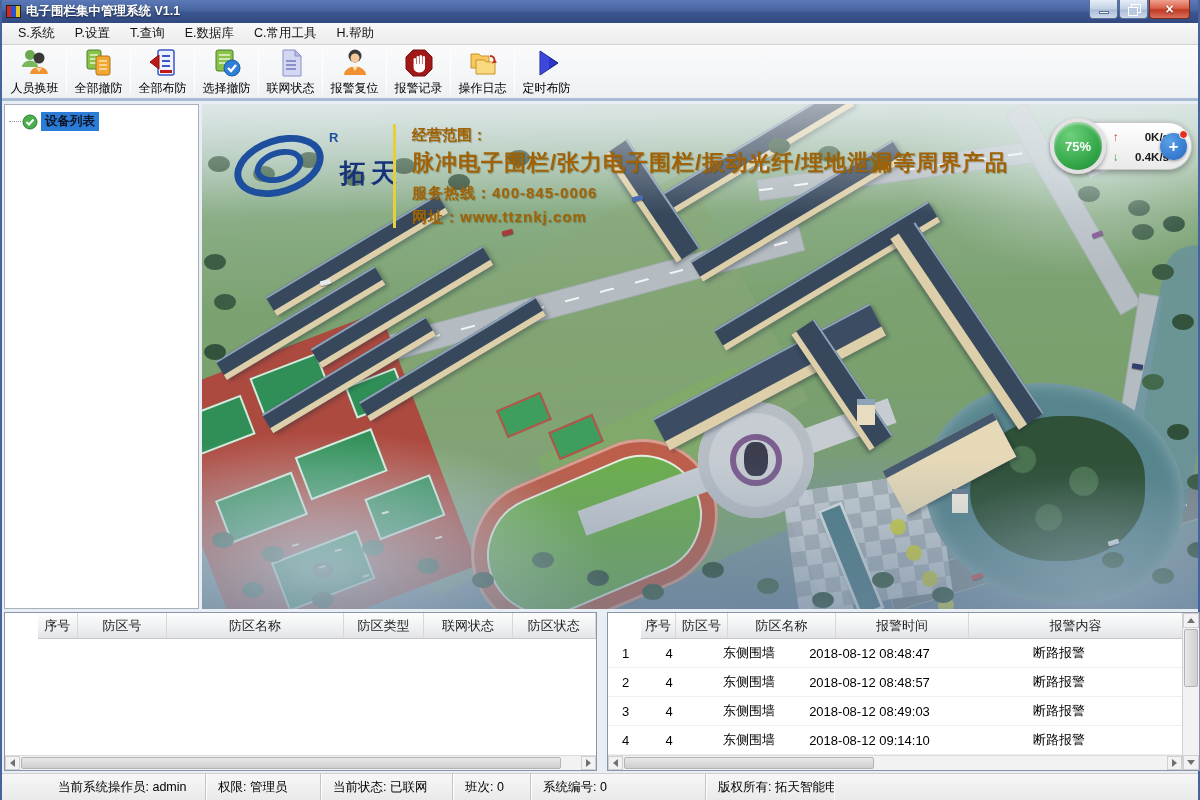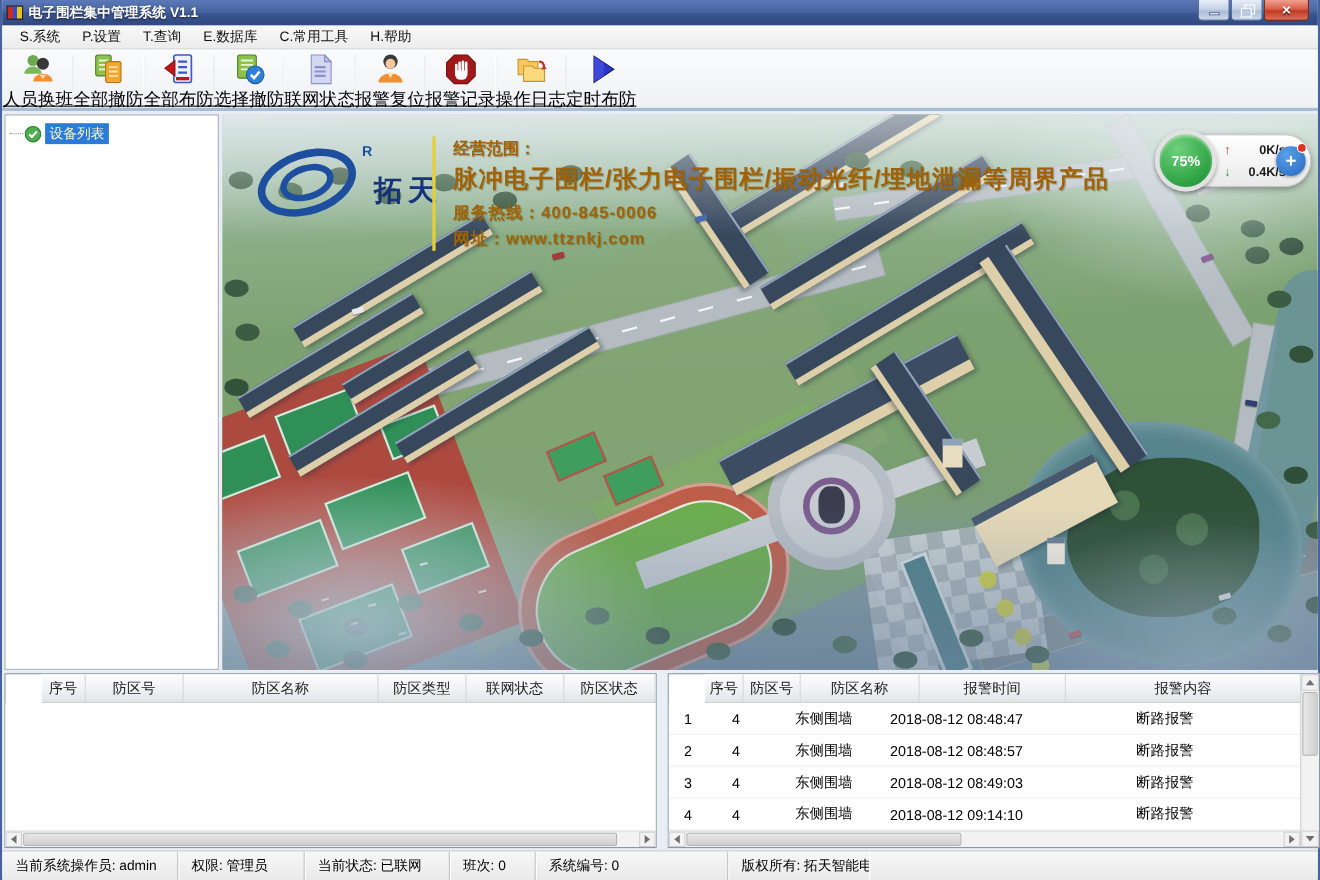--- a/index.html
+++ b/index.html
@@ -21,30 +21,30 @@
   .ic-close{color:#fff;font-weight:bold;font-size:14px;line-height:14px;text-shadow:0 1px 1px rgba(0,0,0,.5);}
 
   
   .menubar{height:22px;flex:0 0 22px;background:linear-gradient(180deg,#f8f8f8,#ececec);border-bottom:1px solid #d2d2d2;display:flex;align-items:center;padding-left:6px;}
   .menuitem{padding:3px 10px;color:#111;font-size:12.5px;cursor:default;}
 
   
   .toolbar{height:56px;flex:0 0 56px;background:linear-gradient(180deg,#fbfbfc,#eef1f4);border-bottom:3px solid #a9bcd6;display:flex;align-items:center;padding-left:3px;}
   .tbtn{width:59px;height:50px;display:flex;flex-direction:column;align-items:center;justify-content:flex-start;}
   .tbtn .ticon{width:32px;height:32px;flex:0 0 32px;}
-  .tbtn .tlabel{font-size:16px;color:#000;white-space:nowrap;margin-top:1px;text-decoration:underline;}
+  .tbtn .tlabel{font-size:12px;color:#000;white-space:nowrap;margin-top:1px;}
   .tsep{width:1px;height:44px;background:#c3c3c3;border-right:1px solid #fff;margin:0 2px;}
 
   
   .main-wrap{flex:0 0 508px;height:508px;display:flex;padding:3px 0 0 2px;background:#e9edf4;}
   .tree-panel{width:195px;flex:0 0 195px;background:#fff;border:1px solid #a8b0ba;margin-right:3px;padding:7px 4px;}
   .tree-item{display:flex;align-items:center;}
   .tree-dash{width:12px;border-top:1px dotted #9a9a9a;margin-right:1px;}
   .tree-ico{width:16px;height:16px;margin-right:3px;}
-  .tree-label{background:#2b7cd9;color:#fef9c3;padding:1px 4px;font-size:12.5px;font-weight:normal;}
+  .tree-label{background:#2b7cd9;color:#0f172a;padding:1px 4px;font-size:12.5px;font-weight:bold;}
 
   
   .image-area{position:relative;width:998px;height:505px;overflow:hidden;flex:1;}
   .scene{position:absolute;inset:0;overflow:hidden;background:linear-gradient(178deg,#b6cbcc 0%,#a3bfae 10%,#8aad85 22%,#7da272 38%,#79a06d 55%,#7a9d74 68%,#7e98a0 85%,#7089a1 100%);}
   .scene i{position:absolute;display:block;}
   .g1{left:150px;top:150px;width:420px;height:260px;background:#8aa877;opacity:.5;transform:rotate(-28deg);}
   .g2{left:360px;top:300px;width:220px;height:170px;background:#7fae62;opacity:.55;transform:rotate(-25deg);}
   .rd{background:repeating-linear-gradient(90deg,rgba(255,255,255,.85) 0 14px,rgba(255,255,255,0) 14px 36px) center/100% 2px no-repeat,#b4bcc1;box-shadow:0 0 0 1px #a3adb3;}
   .rdA{left:-30px;top:205px;width:640px;height:24px;transform:rotate(-15deg);}
   .rdB{left:555px;top:52px;width:350px;height:20px;transform:rotate(-8deg);}
@@ -164,21 +164,21 @@
   .vthumb{position:absolute;left:1px;top:16px;width:14px;height:58px;background:linear-gradient(90deg,#e8e8e8,#cfcfcf);border:1px solid #b4b4b4;border-radius:2px;}
   .tri{width:0;height:0;border:4px solid transparent;}
   .tri.up{border-bottom:5px solid #707070;margin-top:-4px;}
   .tri.down{border-top:5px solid #707070;margin-bottom:-4px;}
   .tri.left{border-right:5px solid #707070;margin-left:-4px;}
   .tri.right{border-left:5px solid #707070;margin-right:-4px;}
 
   
   .statusbar{flex:0 0 28px;height:28px;background:linear-gradient(180deg,#f7f7f7,#e9e9e9);border-top:1px solid #cfcfcf;display:flex;align-items:stretch;font-size:12.5px;color:#000;}
   .seg{display:flex;align-items:center;padding-left:12px;border-right:1px solid #c3c3c3;box-shadow:1px 0 0 #fff;white-space:nowrap;overflow:hidden;}
-  .seg1{width:160px;flex:0 0 160px;}
+  .seg1{width:160px;flex:0 0 160px;margin-left:44px;}
   .seg2{width:115px;flex:0 0 115px;}
   .seg3{width:132px;flex:0 0 132px;}
   .seg4{width:78px;flex:0 0 78px;}
   .seg5{width:175px;flex:0 0 175px;}
   .seg6{flex:1;padding-left:25px;min-width:0;}
   .seg7{width:128px;flex:0 0 128px;border-right:none;}
 </style>
 </head>
 <body>
 

